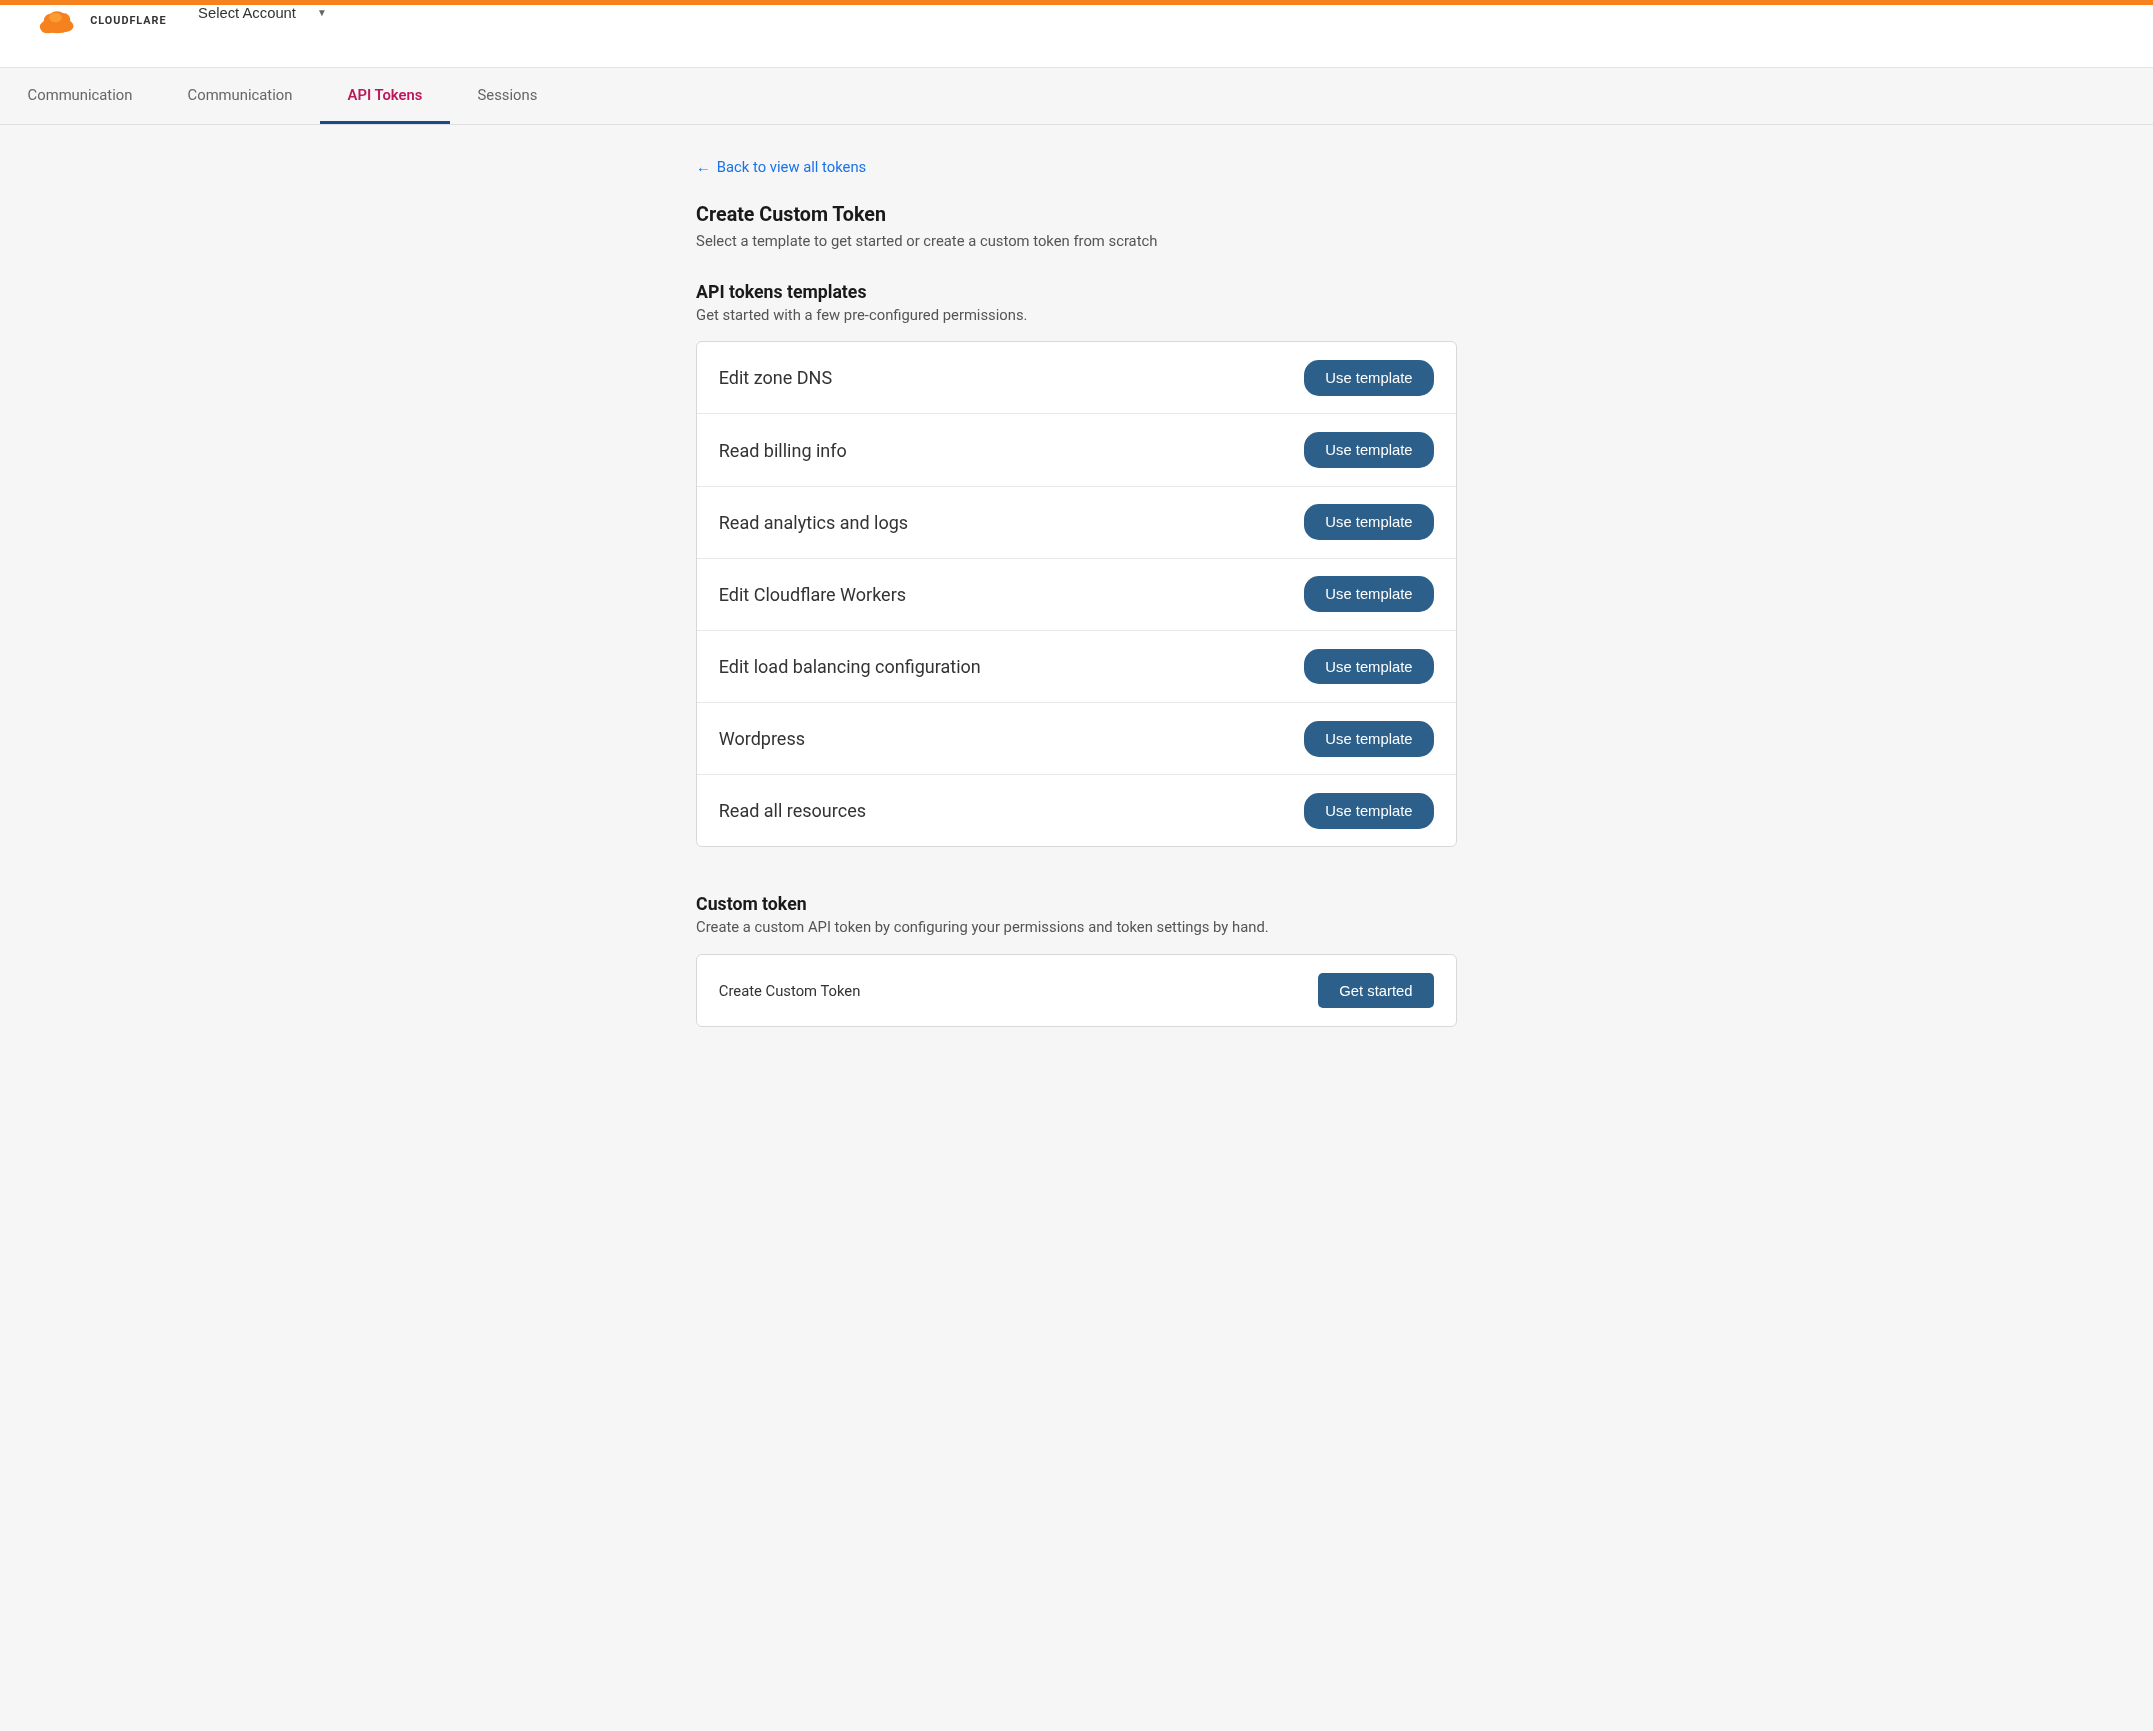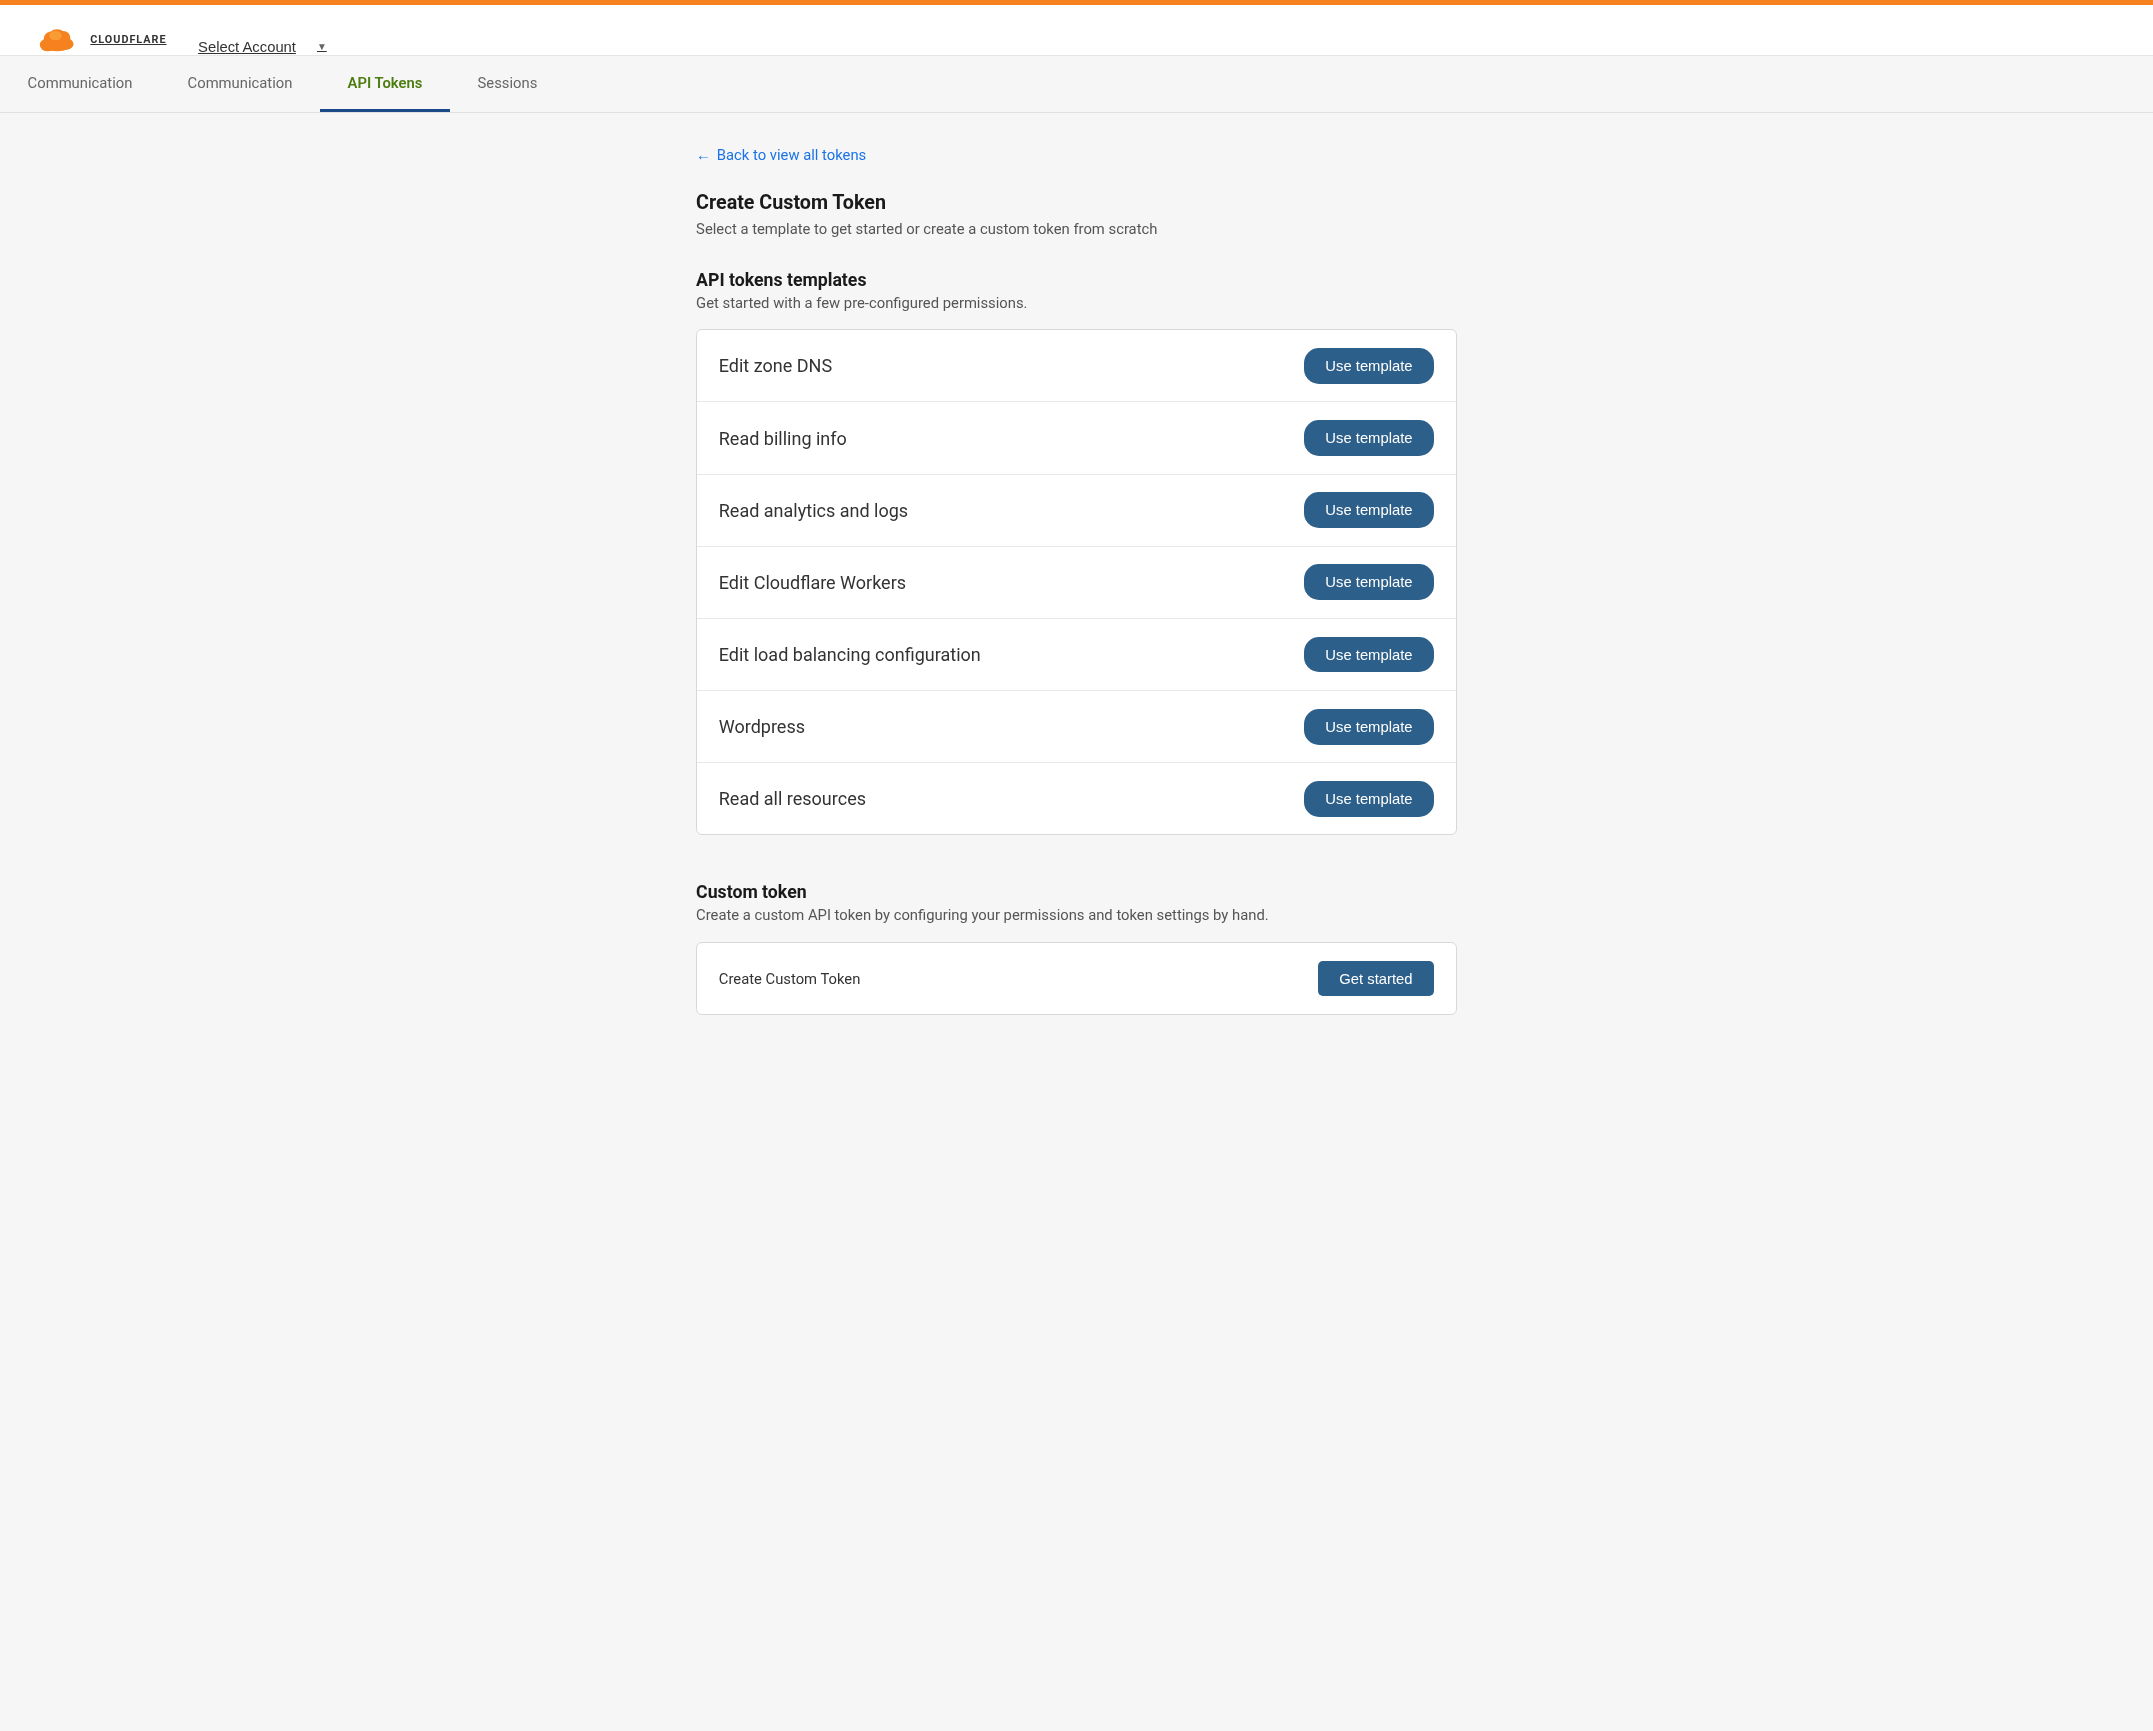--- a/index.html
+++ b/index.html
@@ -21,23 +21,22 @@
       background: #f6821f;
       width: 100%;
     }
 
     
     .header {
       background: #fff;
       border-bottom: 1px solid #e5e5e5;
       padding: 0 31.5px;
       display: flex;
-      align-items: flex-end;
-      height: 51px;
-      text-decoration: underline;
+      align-items: flex-start;
+      height: 63px;
     }
 
     .logo-area {
       display: flex;
       align-items: center;
       gap: 11.8px;
       margin-right: 31.5px;
     }
 
     .logo-cloud {
@@ -88,21 +87,21 @@
       padding: 17.7px 27.6px;
       font-size: 14.8px;
       color: #666;
       cursor: pointer;
       border-bottom: 3px solid transparent;
       text-decoration: none;
       display: block;
     }
 
     .tab-item.active {
-      color: #4d7c0f;
+      color: #be185d;
       font-weight: 600;
       border-bottom: 3px solid #1b4a8a;
     }
 
     
     .main-content {
       max-width: 808px;
       margin: 0 auto;
       padding: 31.5px 23.6px 59px;
     }

